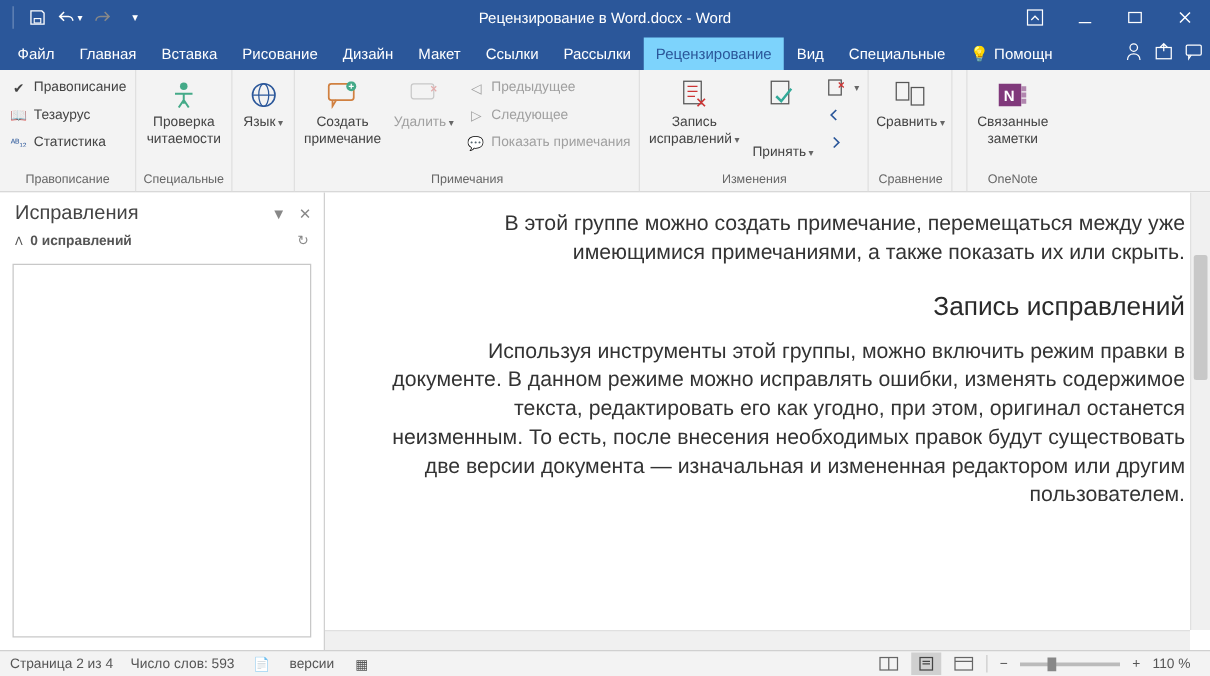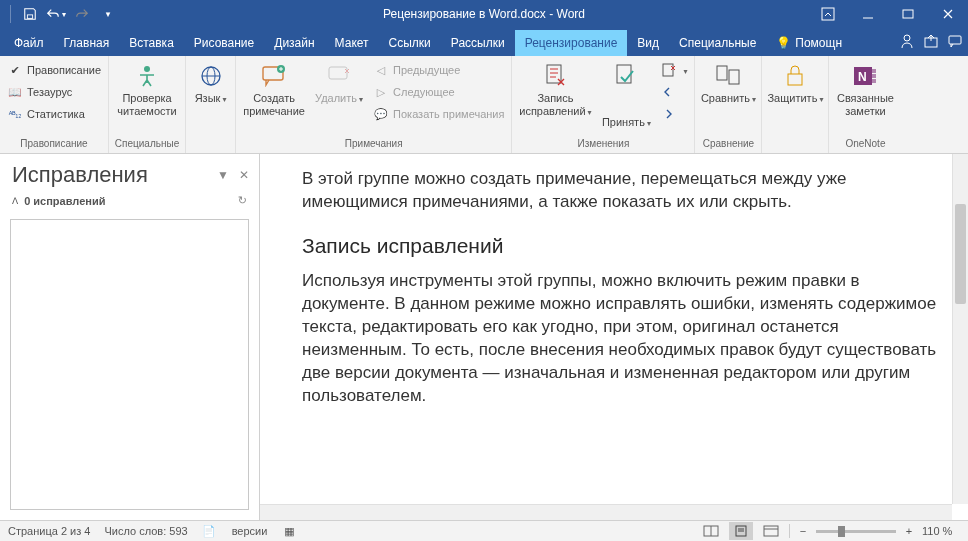--- a/index.html
+++ b/index.html
@@ -24,24 +24,24 @@
   .bigbtn { display: flex; flex-direction: column; align-items: center; justify-content: flex-start; width: 68px; padding-top: 4px; cursor: pointer; text-align: center; line-height: 1.15; }
   .bigbtn .icon { height: 28px; display: flex; align-items: center; justify-content: center; margin-bottom: 2px; }
   .bigbtn.disabled { color: #a0a0a0; }
   .stack { display: flex; flex-direction: column; gap: 2px; padding-top: 2px; }
   .smallbtn { display: flex; align-items: center; gap: 4px; height: 20px; padding: 0 3px; cursor: pointer; white-space: nowrap; }
   .smallbtn.disabled { color: #a0a0a0; }
   .icon16 { width: 16px; height: 16px; display: inline-flex; align-items: center; justify-content: center; }
   .workspace { display: flex; height: 366px; }
   .pane { width: 260px; border-right: 1px solid #d0d0d0; display: flex; flex-direction: column; background: #fff; }
   .pane-header { display: flex; align-items: center; justify-content: space-between; padding: 8px 10px 4px 12px; }
-  .pane-title { color: #444; font-size: 22px; }
+  .pane-title { color: #444; font-size: 16px; }
   .pane-sub { padding: 2px 12px 8px 12px; font-size: 11px; color: #555; display: flex; align-items: center; gap: 6px; }
   .pane-body { margin: 4px 10px 10px 10px; flex: 1; border: 1px solid #c8c8c8; background: #fff; }
-  .doc { flex: 1; background: #fff; position: relative; overflow: hidden; }
+  .doc { flex: 1; background: #fff; position: relative; overflow: hidden; text-align: right; }
   .doc-content { padding: 14px 20px 0 42px; color: #333; font-size: 17px; line-height: 1.35; font-family: "Times New Roman", serif; }
   .doc-content h2 { font-size: 21px; font-weight: normal; color: #2a2a2a; margin: 18px 0 10px 0; }
   .doc-content p { margin-bottom: 10px; }
   .scrollbar { position: absolute; right: 0; top: 0; bottom: 16px; width: 16px; background: #f0f0f0; border-left: 1px solid #e0e0e0; }
   .scroll-thumb { position: absolute; left: 2px; right: 2px; top: 50px; height: 100px; background: #c8c8c8; border-radius: 2px; }
   .hscroll { position: absolute; left: 0; right: 16px; bottom: 0; height: 16px; background: #f0f0f0; border-top: 1px solid #e0e0e0; }
   .statusbar { height: 21px; background: #f3f3f3; border-top: 1px solid #d0d0d0; display: flex; align-items: center; font-size: 11px; color: #555; padding: 0 8px; gap: 14px; position: relative; }
   .status-right { position: absolute; right: 6px; display: flex; align-items: center; gap: 6px; }
   .viewbtn { width: 24px; height: 18px; display: flex; align-items: center; justify-content: center; cursor: pointer; }
   .viewbtn.active { background: #d0d0d0; }
@@ -289,31 +289,20 @@
               <rect x="14" y="6" width="10" height="14" fill="none" stroke="#555"></rect>
             </svg>
           </div>
         <span class="chev">Сравнить</span>
       </div>
     </div>
     <div class="group-label">Сравнение</div>
   </div>
 
   <div class="group">
-    <div class="group-body">
-      <div class="bigbtn" style="width:58px;">
-        <div class="icon">
-            <svg width="22" height="24">
-              <rect x="4" y="10" width="14" height="11" fill="none" stroke="#d90"></rect>
-              <path d="M7 10V6a4 4 0 018 0v4" fill="none" stroke="#d90"></path>
-            </svg>
-          </div>
-        <span class="chev">Защитить</span>
-      </div>
-    </div>
     <div class="group-label">&nbsp;</div>
   </div>
 
   <div class="group" style="border-right:none;">
     <div class="group-body">
       <div class="bigbtn" style="width:64px;">
         <div class="icon">
             <svg width="26" height="24">
               <rect x="2" y="3" width="18" height="18" fill="#80397b"></rect>
               <text x="6" y="17" fill="#fff" font-size="12" font-weight="bold">N</text>

